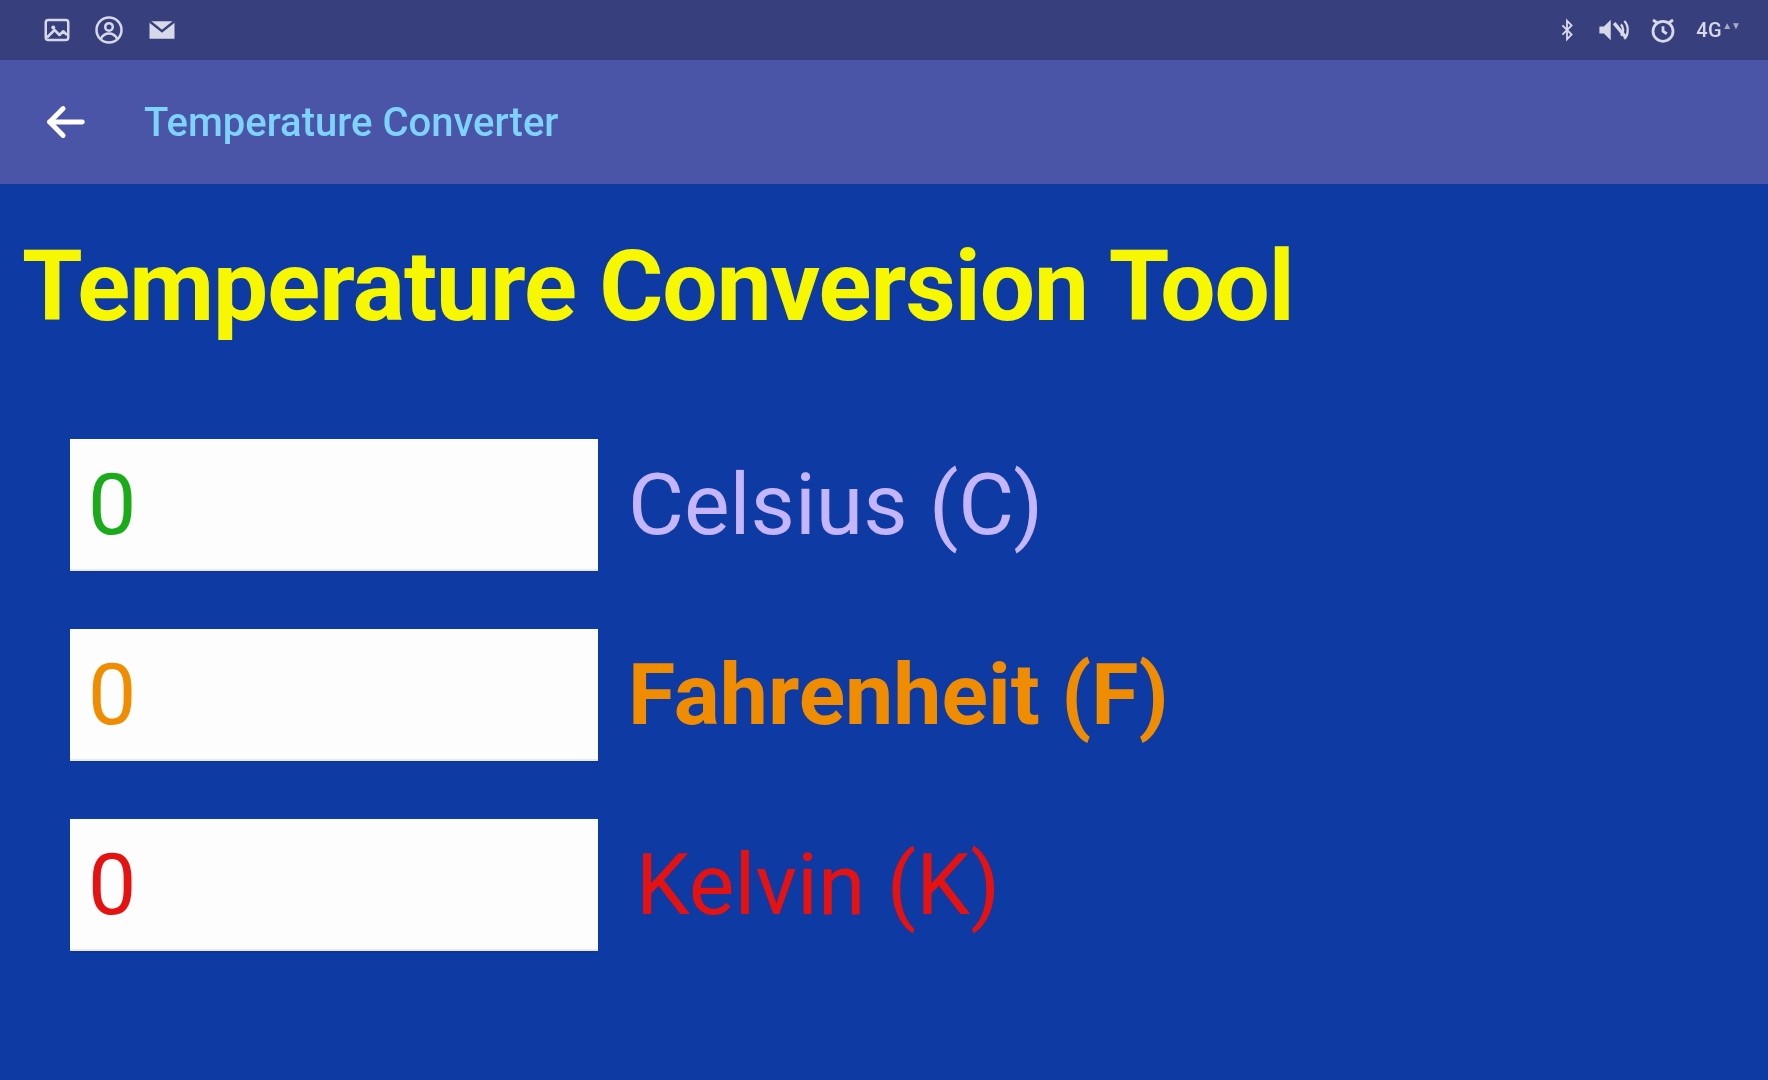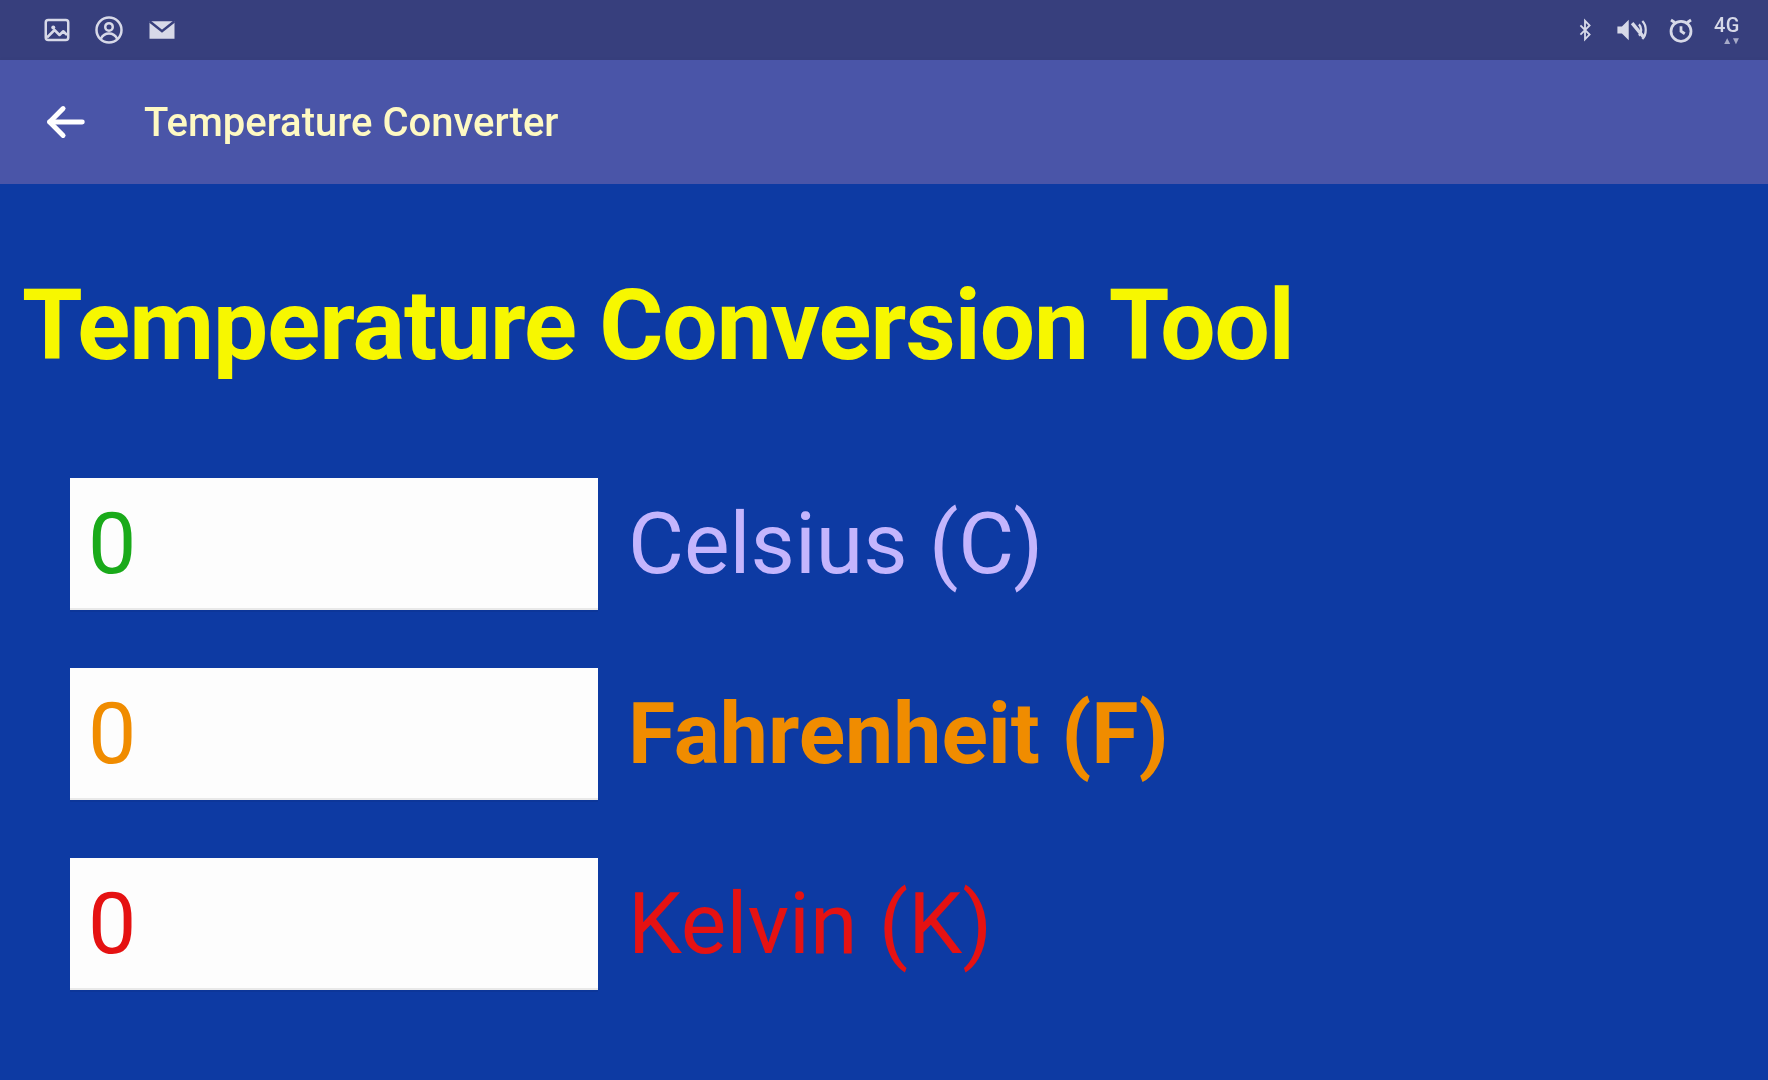--- a/index.html
+++ b/index.html
@@ -17,55 +17,54 @@
     color: #d7d9e8;
   }
   .status-left, .status-right { display: flex; align-items: center; gap: 22px; }
   .status-right { gap: 18px; }
   .status-icon svg { display: block; }
   .status-4g {
     font-size: 20px;
     font-weight: 500;
     letter-spacing: 0.5px;
     display: flex;
-    flex-direction: column;
-    align-items: flex-end;
+    flex-direction: row;
+    align-items: flex-start;
     line-height: 1;
   }
   .status-4g .arrows { font-size: 10px; letter-spacing: -1px; opacity: 0.7; margin-top: 1px; }
 
   
   .app-bar {
     height: 124px;
     background: #4a55a8;
     display: flex;
     align-items: center;
     padding-left: 42px;
     gap: 56px;
     box-shadow: 0 4px 6px rgba(0,0,0,0.25);
   }
   .app-bar .back-btn { color: #ffffff; cursor: pointer; display: flex; align-items: center; }
   .app-bar .title {
-    color: #fef9c3;
+    color: #7dd3fc;
     font-size: 40px;
     font-weight: 500;
   }
 
   
   .content {
     background: #0d3aa3;
     padding: 52px 22px 0 22px;
   }
   .main-title {
     color: #f7f700;
     font-size: 98px;
     font-weight: 700;
     line-height: 1.05;
     letter-spacing: -1px;
-    margin-top: 39px;
   }
 
   .rows { margin-top: 100px; padding-left: 48px; display: flex; flex-direction: column; gap: 58px; }
   .row { display: flex; align-items: center; gap: 30px; }
   .field {
     width: 528px;
     height: 132px;
     background: #fdfdfd;
     border: none;
     font-size: 86px;
@@ -76,21 +75,21 @@
     box-shadow: inset 0 -2px 0 rgba(0,0,0,0.08), 0 2px 0 rgba(0,0,0,0.06);
     font-family: inherit;
   }
   .label { font-size: 86px; font-weight: 400; line-height: 1; }
 
   .celsius    .field { color: #1aaa1a; }
   .celsius    .label { color: #c4b5fd; }
   .fahrenheit .field { color: #f08c00; }
   .fahrenheit .label { color: #f08c00; font-weight: bold; }
   .kelvin     .field { color: #e51212; }
-  .kelvin     .label { color: #e51212; }
+  .kelvin     .label { color: #e51212; margin-left: 8px; }
 </style>
 </head>
 <body>
 
 <div class="status-bar">
   <div class="status-left">
     <span class="status-icon">
       <svg width="30" height="30" viewBox="0 0 24 24" fill="none" stroke="#d7d9e8" stroke-width="2">
         <rect x="3" y="4" width="18" height="16" rx="2"></rect>
         <circle cx="9" cy="10" r="1.6" fill="#d7d9e8" stroke="none"></circle>

